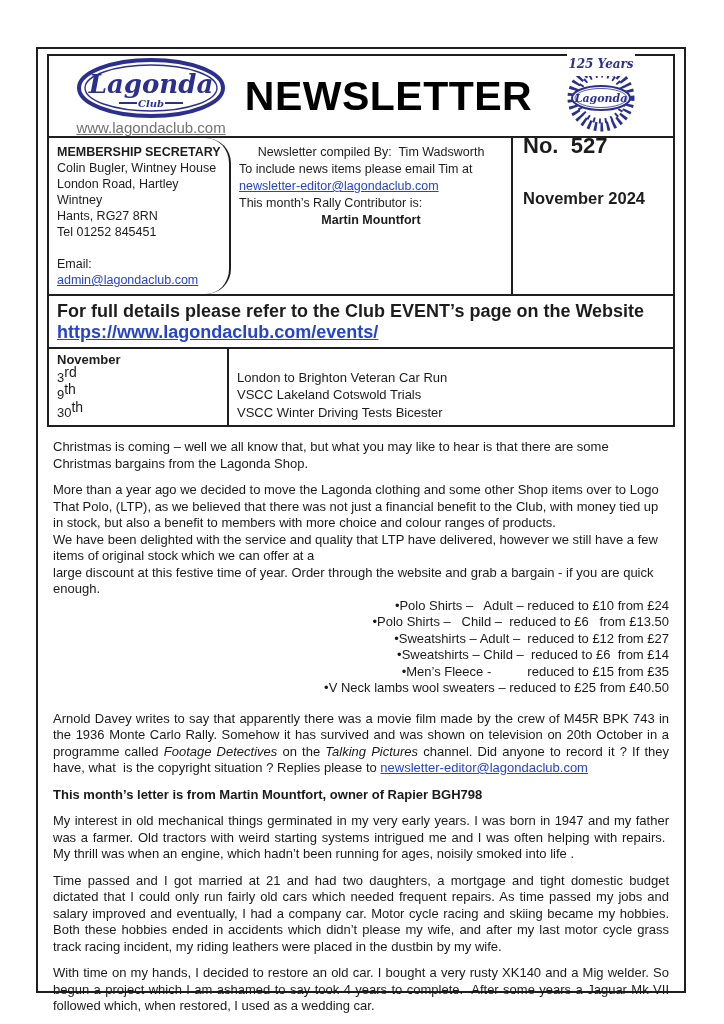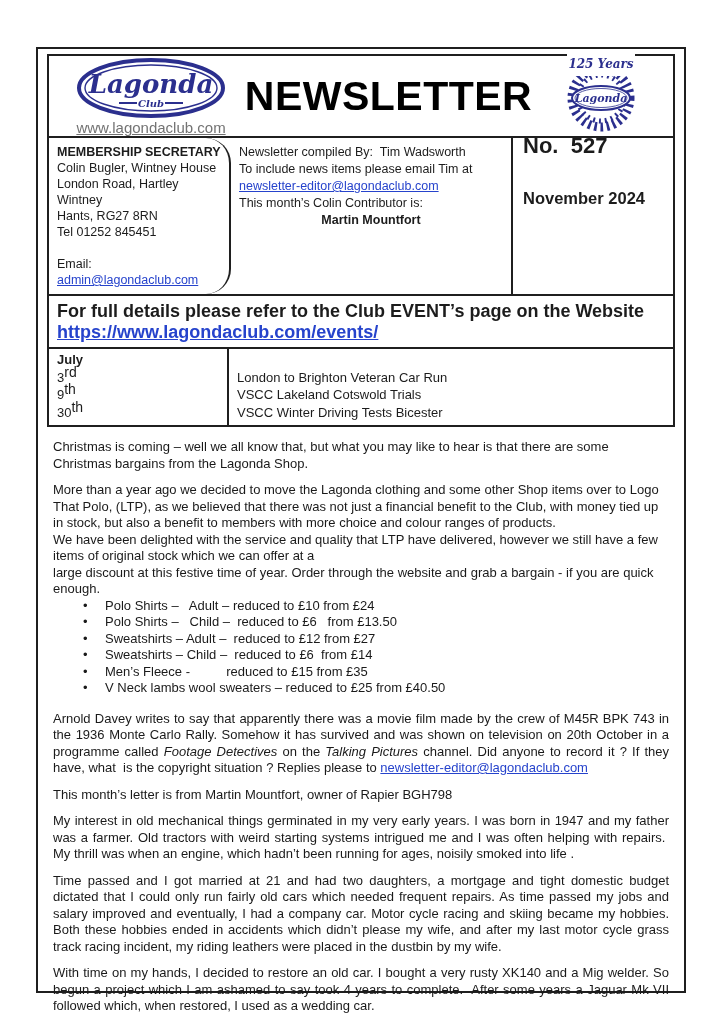--- a/index.html
+++ b/index.html
@@ -43,21 +43,21 @@
   }
   .member-cell { width: 182px; border-right: 2px solid #1f1f1f; padding: 6px 6px 6px 8px; border-radius: 25px; }
   .member-cell .heading { font-weight: bold; }
   .member-cell .email-line { margin-top: 16px; }
   .compiled-cell { flex: 1; border-right: 2px solid #1f1f1f; padding: 6px 8px; line-height: 17px; }
   .compiled-cell .contributor { font-weight: bold; text-align: center; }
   .issue-cell { width: 160px; padding: 0 10px; }
   .issue-no { font-size: 22px; font-weight: bold; white-space: pre; }
   .issue-date { font-size: 16.5px; font-weight: bold; margin-top: 36px; }
   a, .link { color: #2643cc; text-decoration: underline; cursor: pointer; }
-  .ws { white-space: pre-wrap; }
+  .ws { white-space: pre-wrap; text-align: center; }
   
   .notice-band {
     border: 2px solid #1f1f1f; border-top: none;
     padding: 5px 8px 4px 8px;
     font-size: 18px; font-weight: bold; white-space: pre-wrap;
   }
   .notice-band .link { font-weight: bold; }
   .events-table {
     border: 2px solid #1f1f1f; border-top: none;
     display: flex; font-size: 13px;
@@ -68,24 +68,24 @@
   .ev-month { font-weight: bold; }
   sup { font-size: 14px; vertical-align: super; line-height: 0; }
   
   .body-text {
     margin-top: 12px; padding: 0 6px;
     font-size: 13px; line-height: 16.5px; color: #1a1a1a;
   }
   .body-text p { margin: 0 0 10px 0; }
   .body-text p.tight { margin-bottom: 0; }
   .body-text p.just { text-align: justify; }
-  .bullet-list { list-style: none; margin: 0 0 14px 0; padding-left: 30px; }
+  .bullet-list { list-style: none; margin: 0 0 14px 0; padding-left: 30px; text-align: right; }
   .bullet-list li { white-space: pre-wrap; line-height: 16.5px; }
   .bullet-list li::before { content: "•"; display: inline-block; width: 22px; }
-  .section-heading { font-weight: normal; margin: 0 0 10px 0; }
+  .section-heading { font-weight: bold; margin: 0 0 10px 0; }
   .it { font-style: italic; }
   svg text { fill: #2b2f8e; }
 </style>
 </head>
 <body>
 
 <div class="page-border">
 
   <div class="hdr-box">
     <div class="logo-cell">
@@ -120,34 +120,34 @@
       <div class="heading">MEMBERSHIP SECRETARY</div>
       <div>Colin Bugler, Wintney House</div>
       <div>London Road, Hartley Wintney</div>
       <div>Hants, RG27 8RN</div>
       <div>Tel 01252 845451</div>
       <div class="email-line"><span>Email: </span><a>admin@lagondaclub.com</a></div>
     </div>
     <div class="compiled-cell">
       <div class="ws">Newsletter compiled By:  Tim Wadsworth</div>
       <div><span>To include news items please email Tim at </span><a>newsletter-editor@lagondaclub.com</a></div>
-      <div>This month’s Colin Contributor is:</div>
+      <div>This month’s Rally Contributor is:</div>
       <div class="contributor">Martin Mountfort</div>
     </div>
     <div class="issue-cell">
       <div class="issue-no">No.  527</div>
       <div class="issue-date">November 2024</div>
     </div>
   </div>
 
   <div class="notice-band"><span>For full details please refer to the Club EVENT’s page on the Website   </span><a class="link">https://www.lagondaclub.com/events/</a></div>
 
   <div class="events-table">
     <div class="ev-left">
-      <div class="ev-line ev-month">July</div>
+      <div class="ev-line ev-month">November</div>
       <div class="ev-line"><span>3</span><sup>rd</sup></div>
       <div class="ev-line"><span>9</span><sup>th</sup></div>
       <div class="ev-line"><span>30</span><sup>th</sup></div>
     </div>
     <div class="ev-right">
       <div class="ev-line"></div>
       <div class="ev-line">London to Brighton Veteran Car Run</div>
       <div class="ev-line">VSCC Lakeland Cotswold Trials</div>
       <div class="ev-line">VSCC Winter Driving Tests Bicester</div>
     </div>

